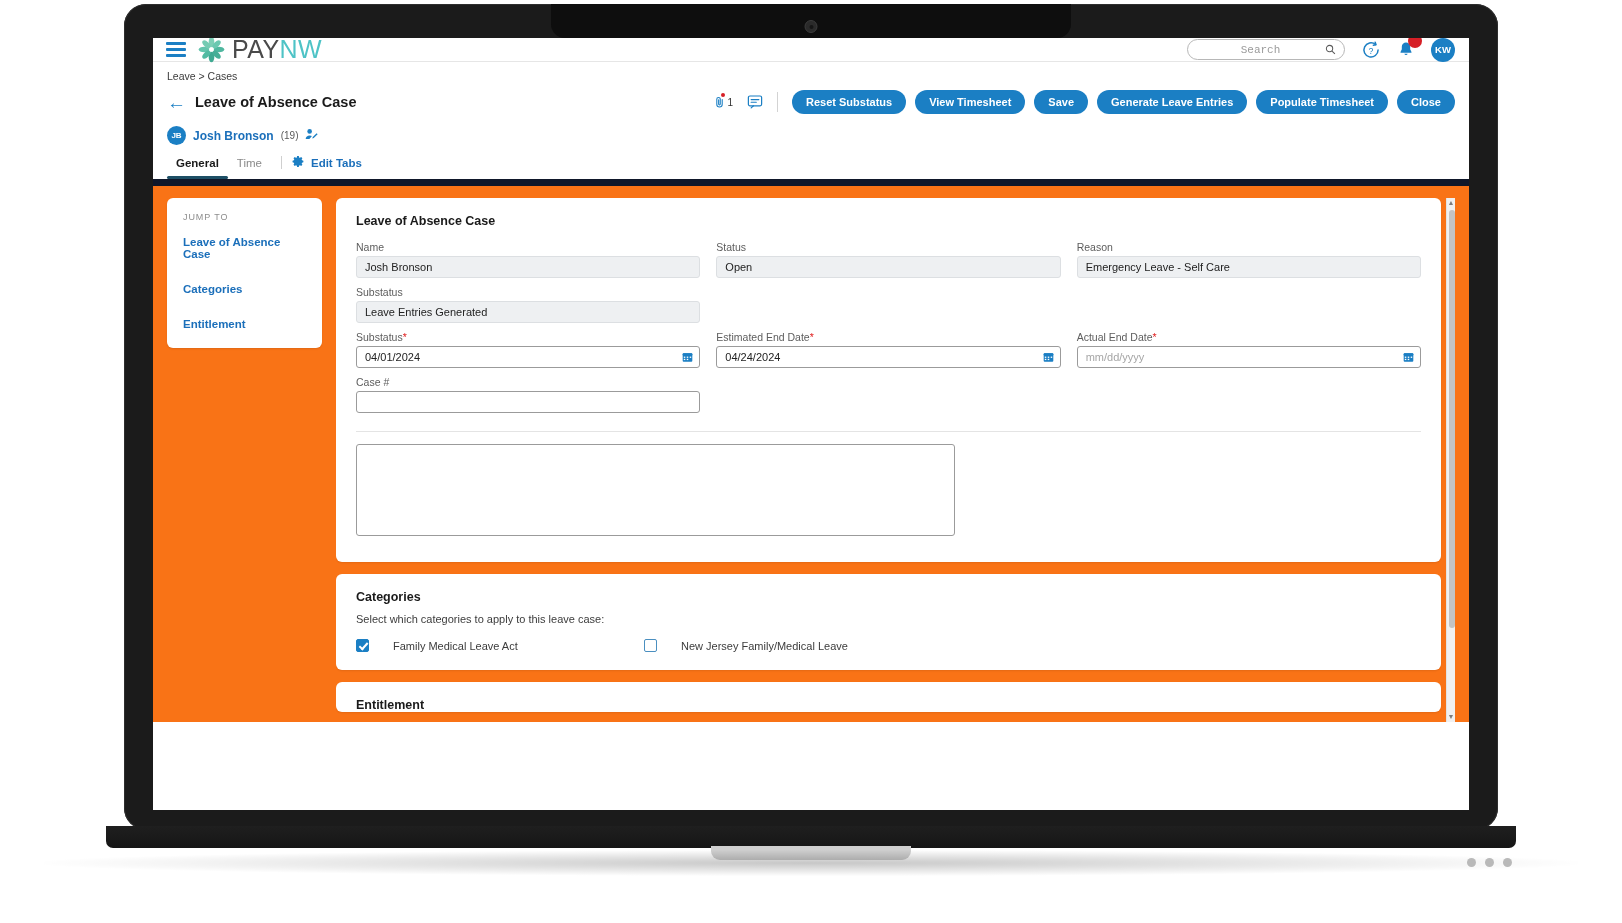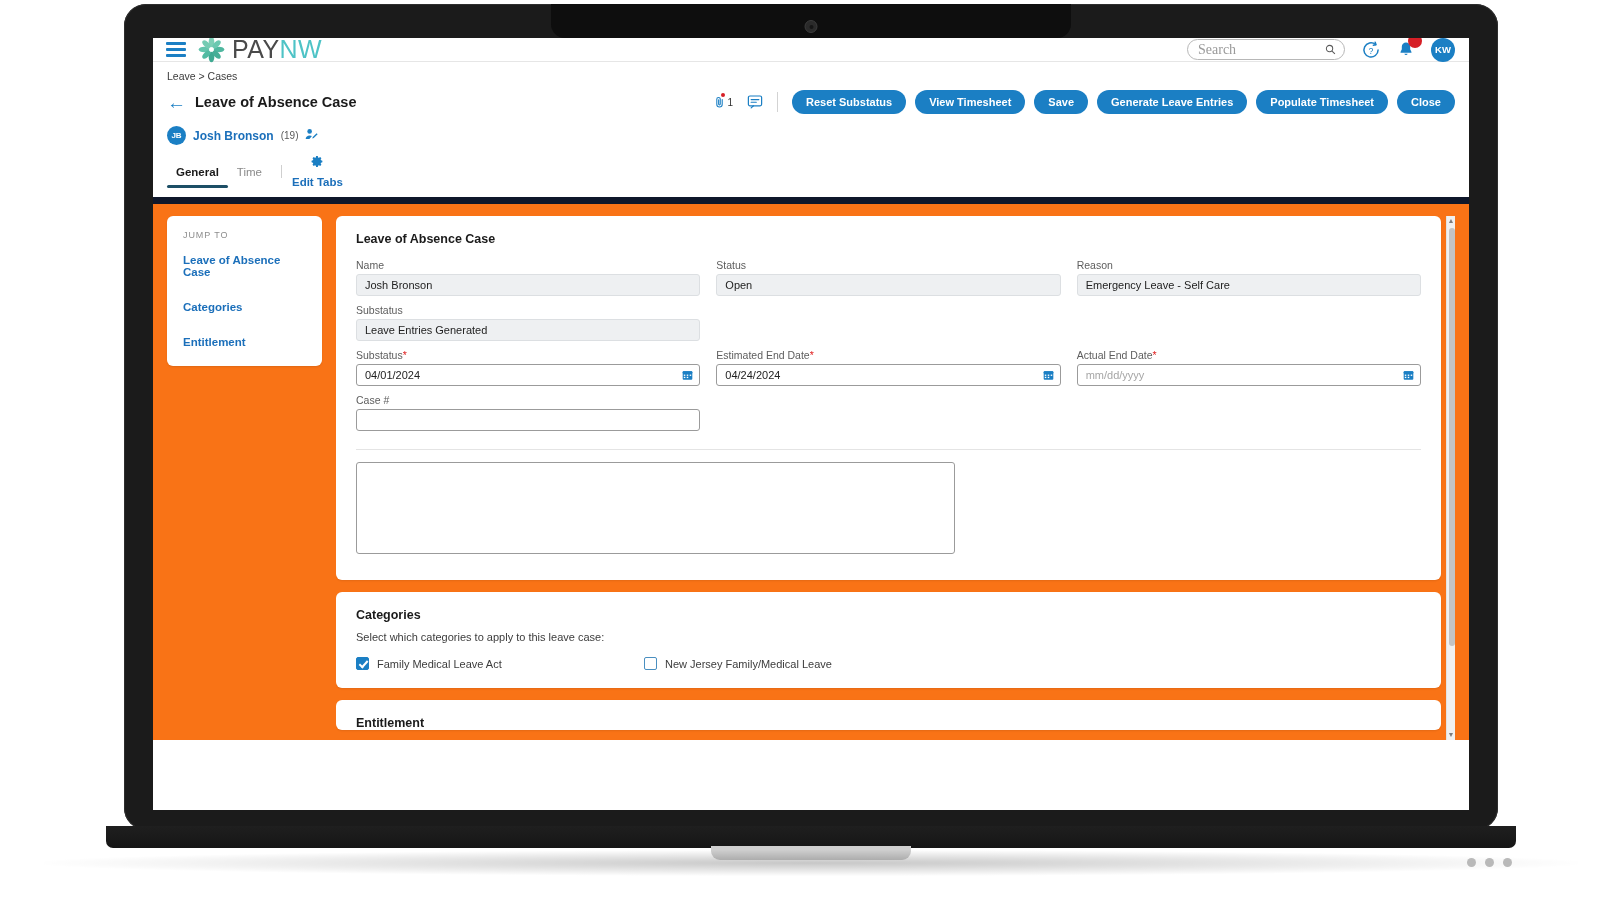--- a/index.html
+++ b/index.html
@@ -70,22 +70,22 @@
   .brand-text { font-size: 25px; letter-spacing: .4px; font-weight: 400; line-height: 1; }
   .brand-pay { color: #4a4a4a; }
   .brand-nw  { color: #4ec3c6; }
 
   .topnav-right { margin-left: auto; display: flex; align-items: center; gap: 16px; }
   .searchbox {
     width: 158px; height: 21px; border: 1px solid #b7b7b7; border-radius: 11px;
     display: flex; align-items: center; padding: 0 8px; background: #fff;
   }
   .searchbox input {
-    border: 0; outline: 0; flex: 1; font-size: 14px; color: #3a3a3a;
-    font-family: Liberation Serif, serif; background: transparent; min-width: 0;
+    border: 0; outline: 0; flex: 1; font-size: 11px; color: #3a3a3a;
+    font-family: Liberation Mono, monospace; background: transparent; min-width: 0; text-align: center;
   }
   .searchbox input::placeholder { color: #9a9a9a; }
   .icon-btn { position: relative; cursor: pointer; display: flex; align-items: center; }
   .badge-dot {
     position: absolute; right: -7px; top: -6px; width: 14px; height: 14px;
     border-radius: 50%; background: #d61f26;
   }
   .avatar {
     width: 24px; height: 24px; border-radius: 50%; background: #1b7fc4; color: #fff;
     font-size: 9.5px; font-weight: 700; display: flex; align-items: center; justify-content: center;
@@ -130,21 +130,21 @@
     font-size: 11.5px; padding: 0 9px 9px 9px; color: #8a8a8a; cursor: pointer; position: relative;
   }
   .tab.active { color: #1a1a1a; font-weight: 700; }
   .tab.active::after {
     content: ""; position: absolute; left: 0; right: 0; bottom: -1px; height: 3px;
     background: #1d4f66; border-radius: 2px;
   }
   .tab-sep { width: 1px; height: 13px; background: #cfcfcf; margin: 0 10px 9px 10px; }
   .edit-tabs {
     display: flex; align-items: center; gap: 6px; color: #1b6fba; font-size: 11.5px;
-    font-weight: 700; padding-bottom: 9px; cursor: pointer; flex-direction: column;
+    font-weight: 700; padding-bottom: 9px; cursor: pointer;
   }
 
   
   .content {
     display: flex; gap: 14px; padding: 12px 14px 0 14px;
     background: #f97316; height: 536px; position: relative;
   }
   .jump-card {
     width: 155px; background: #fff; border-radius: 6px; padding: 14px 0 16px 0;
     align-self: flex-start; box-shadow: 0 1px 2px rgba(0,0,0,.10);
@@ -191,21 +191,21 @@
     position: absolute; right: 6px; top: 50%; transform: translateY(-50%);
     width: 11px; height: 11px; color: #1b7fc4;
   }
   .divider { height: 1px; background: #e4e4e4; margin: 10px 0 12px 0; }
   .comment-area {
     width: 599px; height: 92px; border: 1px solid #9b9b9b; border-radius: 3px; background: #fff;
   }
 
   .sub-note { font-size: 11px; color: #3c3c3c; margin: -4px 0 14px 0; }
   .cat-row { display: flex; }
-  .cat-item { display: flex; align-items: center; gap: 8px; font-size: 11px; color: #3c3c3c; }
+  .cat-item { display: flex; align-items: center; gap: 24px; font-size: 11px; color: #3c3c3c; }
   .cat-item:first-child { width: 288px; }
   .cbox { width: 13px; height: 13px; border: 1.5px solid #4a8fc0; border-radius: 2px; background: #fff; }
   .cbox.on {
     background: #1b7fc4; border-color: #1b7fc4; position: relative;
   }
   .cbox.on::after {
     content: ""; position: absolute; left: 3.6px; top: .8px; width: 3.4px; height: 7px;
     border: solid #fff; border-width: 0 2px 2px 0; transform: rotate(42deg);
   }
 

